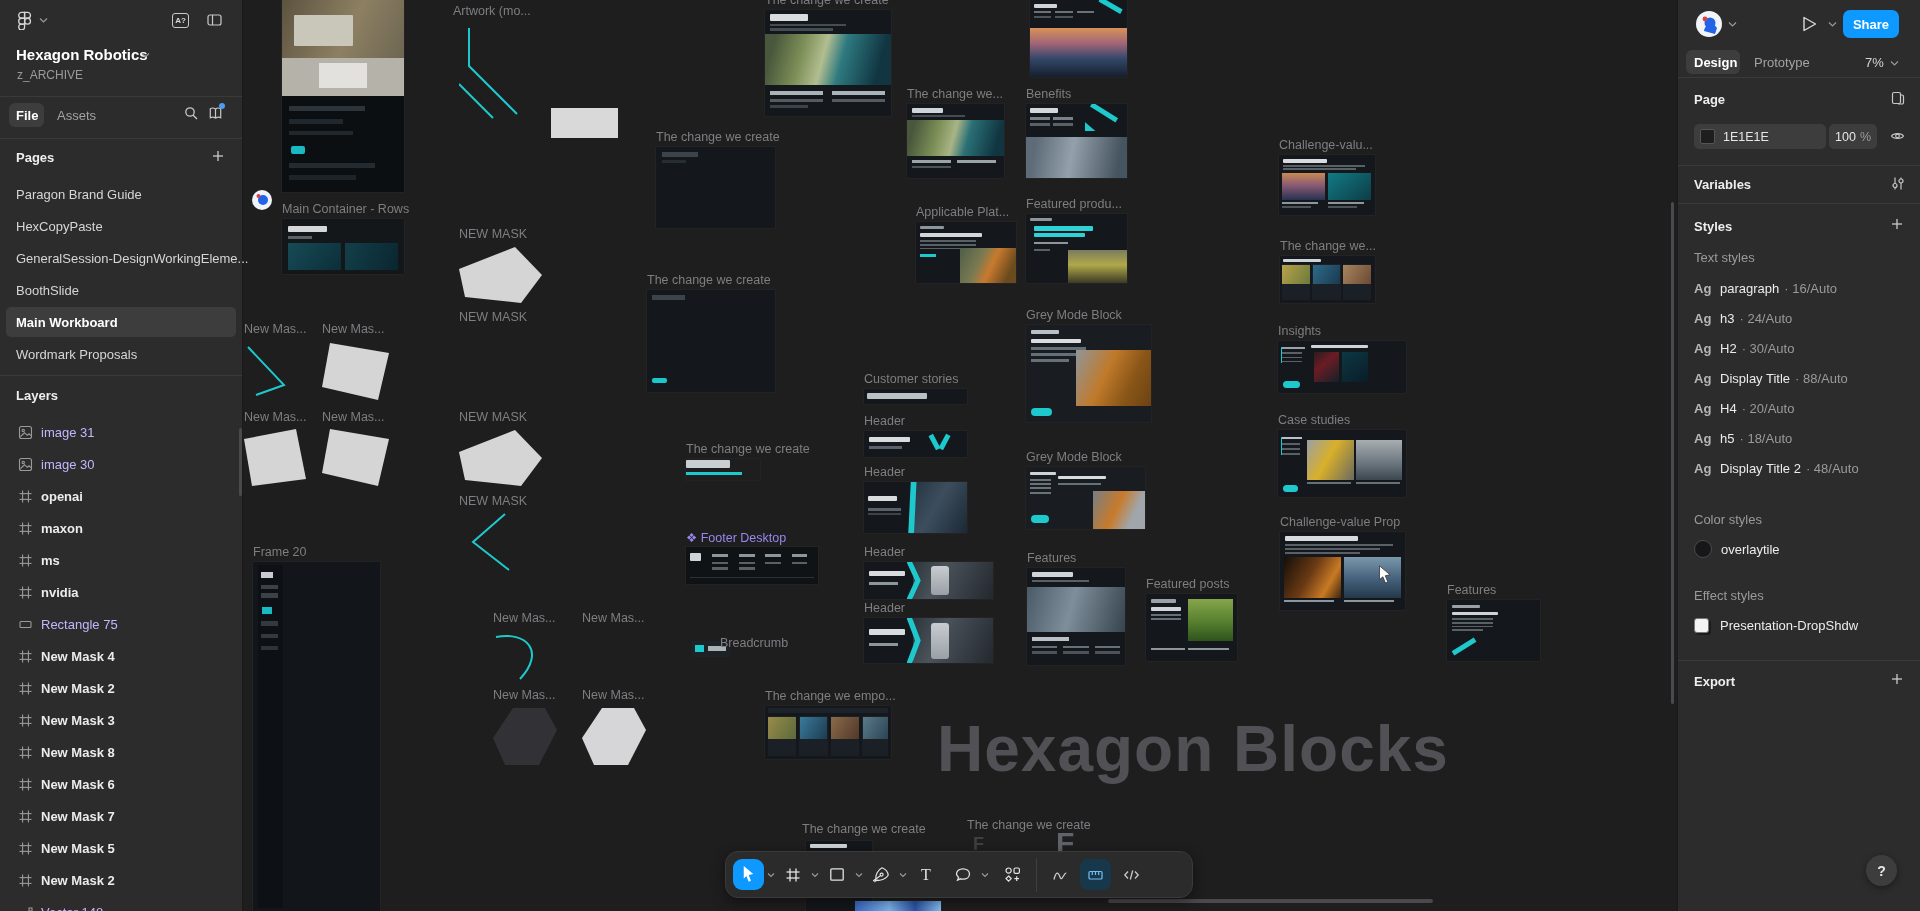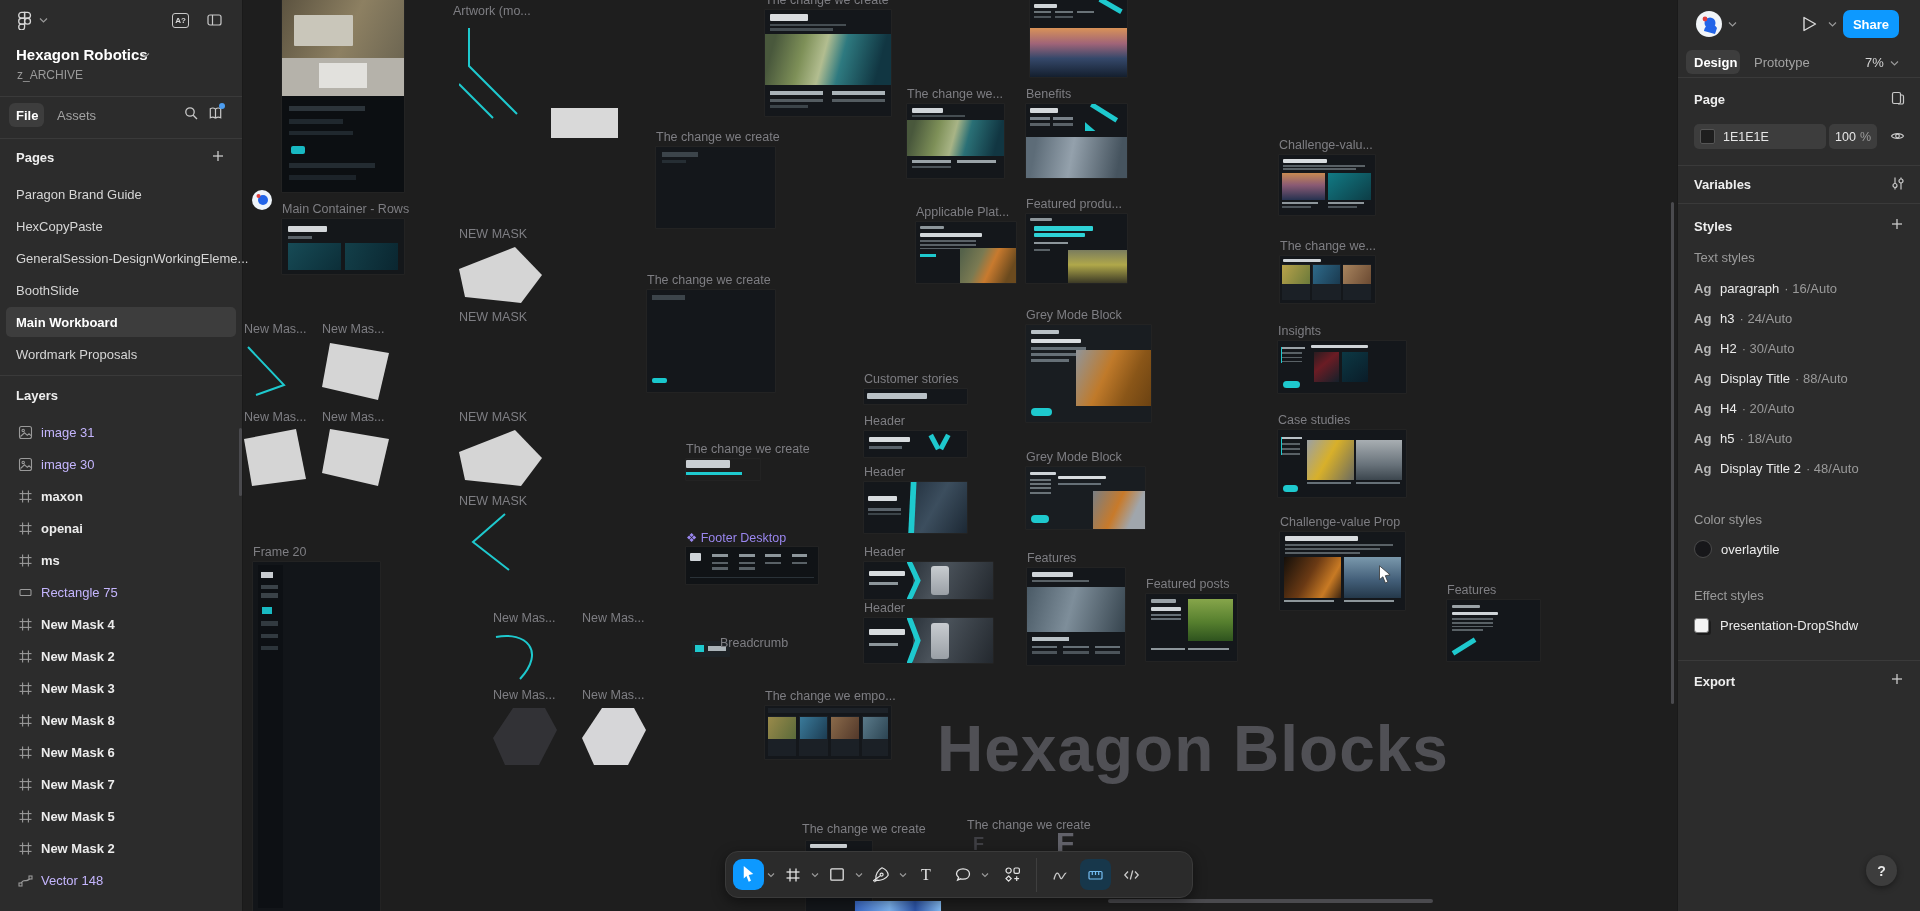--- a/index.html
+++ b/index.html
@@ -547,43 +547,54 @@
       </div>
       <div class="layer-row emph">
         <span class="lic">
           <svg width="15" height="15" viewBox="0 0 15 15" stroke="#9a9a9a" stroke-width="1.1">
             <line x1="4.6" y1="1.5" x2="4.6" y2="13.5"></line>
             <line x1="10.4" y1="1.5" x2="10.4" y2="13.5"></line>
             <line x1="1.5" y1="4.6" x2="13.5" y2="4.6"></line>
             <line x1="1.5" y1="10.4" x2="13.5" y2="10.4"></line>
           </svg>
         </span>
+        <span class="llb">openai</span>
+      </div>
+      <div class="layer-row emph">
+        <span class="lic">
+          <svg width="15" height="15" viewBox="0 0 15 15" stroke="#9a9a9a" stroke-width="1.1">
+            <line x1="4.6" y1="1.5" x2="4.6" y2="13.5"></line>
+            <line x1="10.4" y1="1.5" x2="10.4" y2="13.5"></line>
+            <line x1="1.5" y1="4.6" x2="13.5" y2="4.6"></line>
+            <line x1="1.5" y1="10.4" x2="13.5" y2="10.4"></line>
+          </svg>
+        </span>
         <span class="llb">maxon</span>
       </div>
       <div class="layer-row emph">
         <span class="lic">
           <svg width="15" height="15" viewBox="0 0 15 15" stroke="#9a9a9a" stroke-width="1.1">
             <line x1="4.6" y1="1.5" x2="4.6" y2="13.5"></line>
             <line x1="10.4" y1="1.5" x2="10.4" y2="13.5"></line>
             <line x1="1.5" y1="4.6" x2="13.5" y2="4.6"></line>
             <line x1="1.5" y1="10.4" x2="13.5" y2="10.4"></line>
           </svg>
         </span>
-        <span class="llb">openai</span>
-      </div>
-      <div class="layer-row emph">
-        <span class="lic">
-          <svg width="15" height="15" viewBox="0 0 15 15" stroke="#9a9a9a" stroke-width="1.1">
-            <line x1="4.6" y1="1.5" x2="4.6" y2="13.5"></line>
-            <line x1="10.4" y1="1.5" x2="10.4" y2="13.5"></line>
-            <line x1="1.5" y1="4.6" x2="13.5" y2="4.6"></line>
-            <line x1="1.5" y1="10.4" x2="13.5" y2="10.4"></line>
-          </svg>
-        </span>
         <span class="llb">ms</span>
+      </div>
+      <div class="layer-row emph">
+        <span class="lic">
+          <svg width="15" height="15" viewBox="0 0 15 15" stroke="#9a9a9a" stroke-width="1.1">
+            <line x1="4.6" y1="1.5" x2="4.6" y2="13.5"></line>
+            <line x1="10.4" y1="1.5" x2="10.4" y2="13.5"></line>
+            <line x1="1.5" y1="4.6" x2="13.5" y2="4.6"></line>
+            <line x1="1.5" y1="10.4" x2="13.5" y2="10.4"></line>
+          </svg>
+        </span>
+        <span class="llb">nvidia</span>
       </div>
       <div class="layer-row">
         <span class="lic">
           <svg width="15" height="15" viewBox="0 0 15 15" fill="none" stroke="#9a9a9a" stroke-width="1.1">
             <rect x="2" y="4.5" width="11" height="6" rx="1"></rect>
           </svg>
         </span>
         <span class="llb">Rectangle 75</span>
       </div>
       <div class="layer-row emph">

